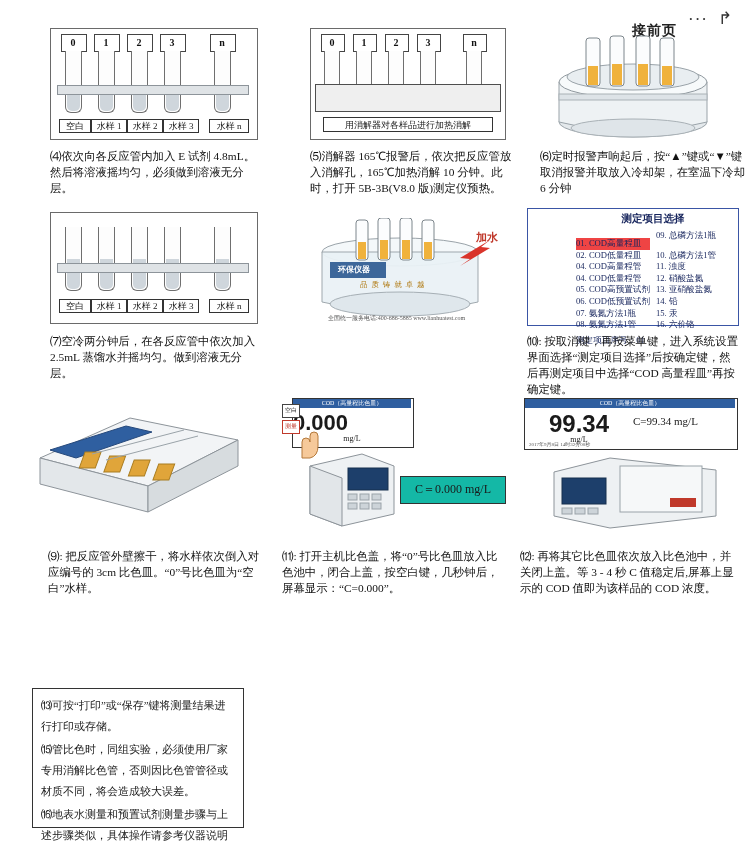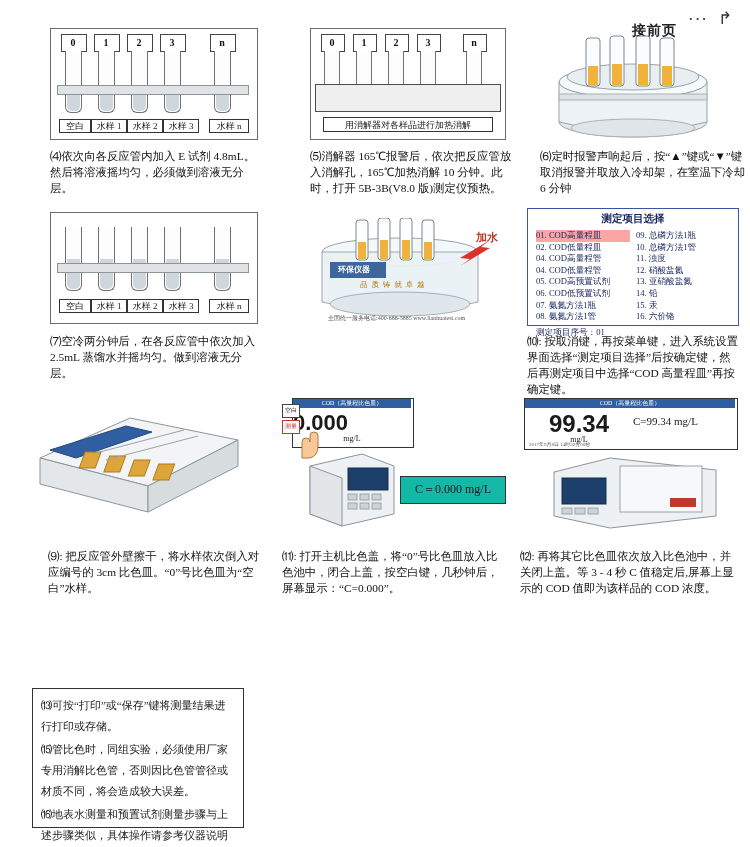--- a/index.html
+++ b/index.html
@@ -33,21 +33,21 @@
 
   
   .dev{position:absolute;box-sizing:border-box;}
 
   
   .seltable{position:absolute;box-sizing:border-box;border:1px solid #3a55a5;background:#fff;}
   .seltable .t-title{text-align:center;font-size:10.5px;font-weight:bold;padding:3px 0 2px;color:#16245c;}
   .seltable .t-grid{display:grid;grid-template-columns:1fr 1fr;gap:0 6px;padding:2px 8px 3px;}
   .seltable .t-cell{font-size:8.6px;line-height:11.6px;color:#16245c;white-space:nowrap;}
   .seltable .t-foot{font-size:8.6px;color:#16245c;padding:1px 8px 4px;}
-  .t-hl{background:#fca5a5;}
+  .t-hl{background:#ef4444;margin-top:8px;}
 
   
   .bottombox{position:absolute;box-sizing:border-box;border:1px solid #333;padding:6px 8px;}
   .bottombox p{margin:0 0 2px 0;font-size:11px;line-height:21px;}
 </style>
 </head>
 <body>
 
 <div class="page">
 
@@ -211,21 +211,21 @@
       </g>
       <rect x="30" y="44" width="56" height="16" fill="#1e4f8a" opacity="0.85"></rect>
       <path d="M190 22 L160 40 L170 41 L160 48 L190 30 L181 29 Z" fill="#d9342b"></path>
     </svg>
     <div style="position:absolute;left:38px;top:46px;font-size:8px;color:#fff;font-weight:bold;">环保仪器</div>
     <div style="position:absolute;left:60px;top:62px;font-size:7.5px;color:#b07a12;letter-spacing:1px;">品 质 铸 就 卓 越</div>
     <div style="position:absolute;left:28px;top:96px;font-size:6px;color:#555;">全国统一服务电话:400-686-5885    www.lianhuatest.com</div>
     <div style="position:absolute;left:176px;top:12px;font-size:11px;font-weight:bold;color:#c0392b;">加水</div>
   </div>
 
-  <div class="seltable" style="left:527px;top:208px;width:212px;height:118px;">
+  <div class="seltable" style="left:527px;top:208px;width:212px;height:118px;padding-left:40px;">
     <div class="t-title">测定项目选择</div>
     <div class="t-grid">
       <div class="t-cell t-hl">01. COD高量程皿</div>
       <div class="t-cell">09. 总磷方法1瓶</div>
       <div class="t-cell">02. COD低量程皿</div>
       <div class="t-cell">10. 总磷方法1管</div>
       <div class="t-cell">04. COD高量程管</div>
       <div class="t-cell">11. 浊度</div>
       <div class="t-cell">04. COD低量程管</div>
       <div class="t-cell">12. 硝酸盐氮</div>

